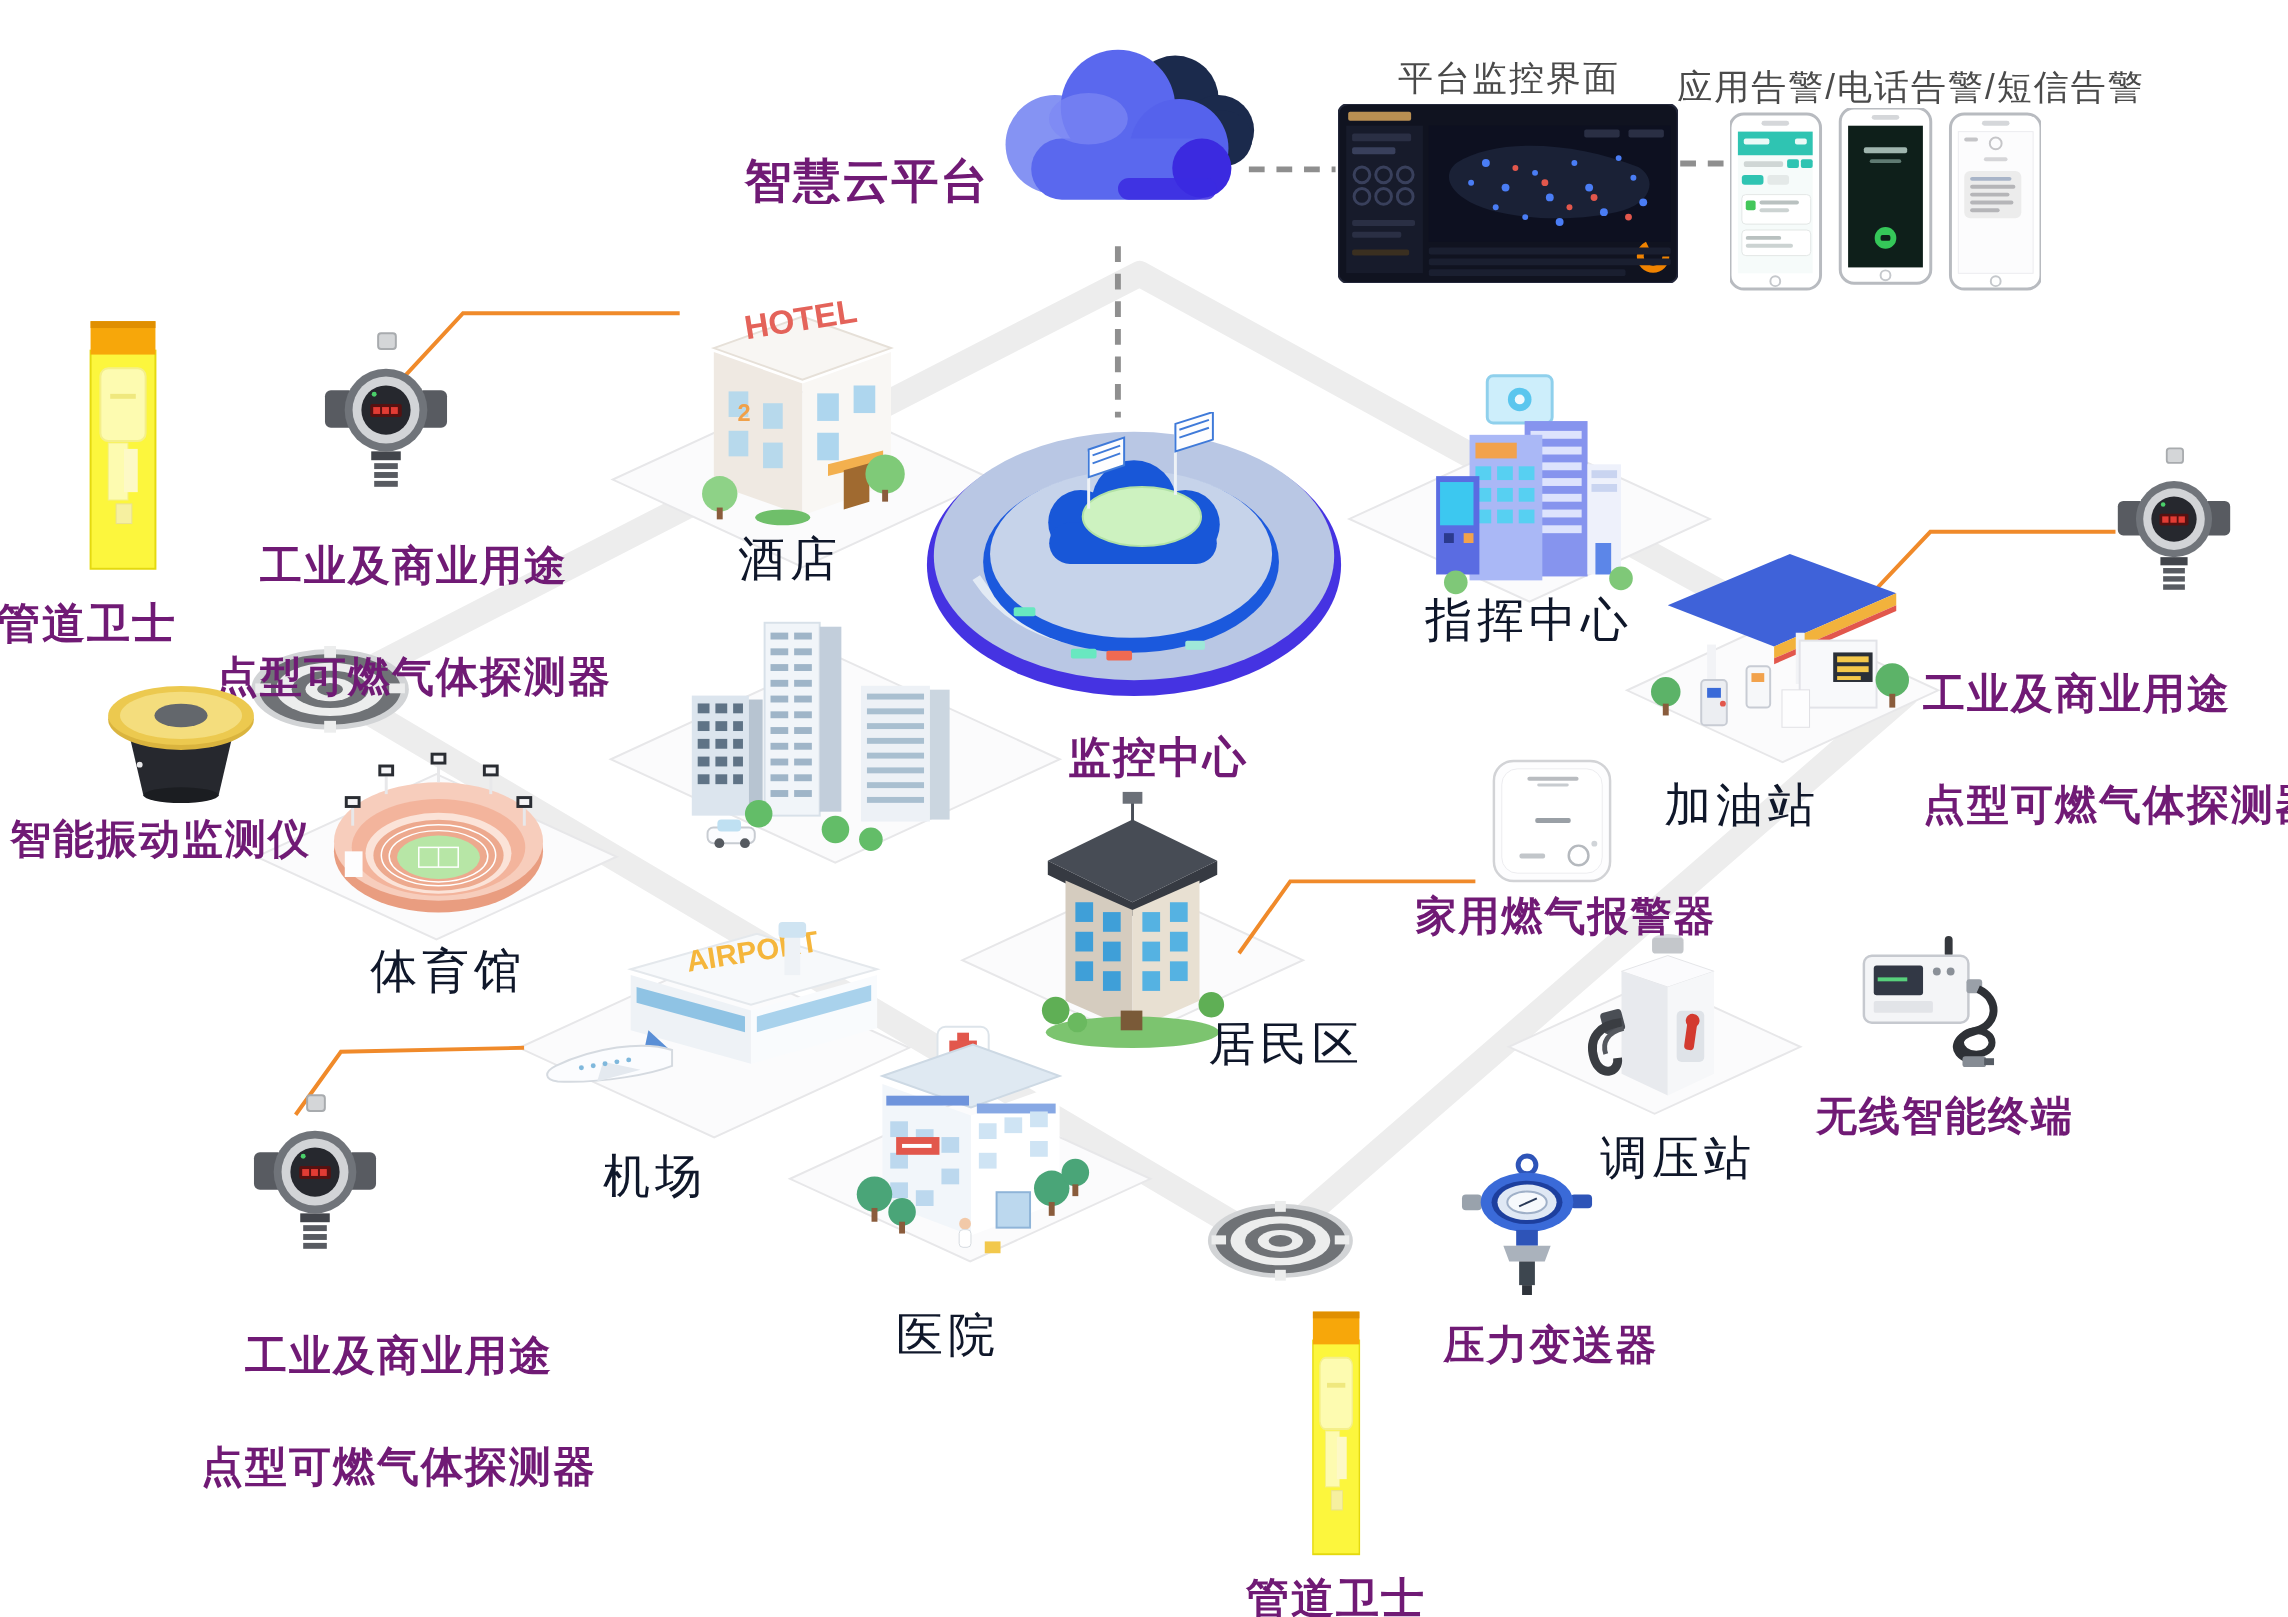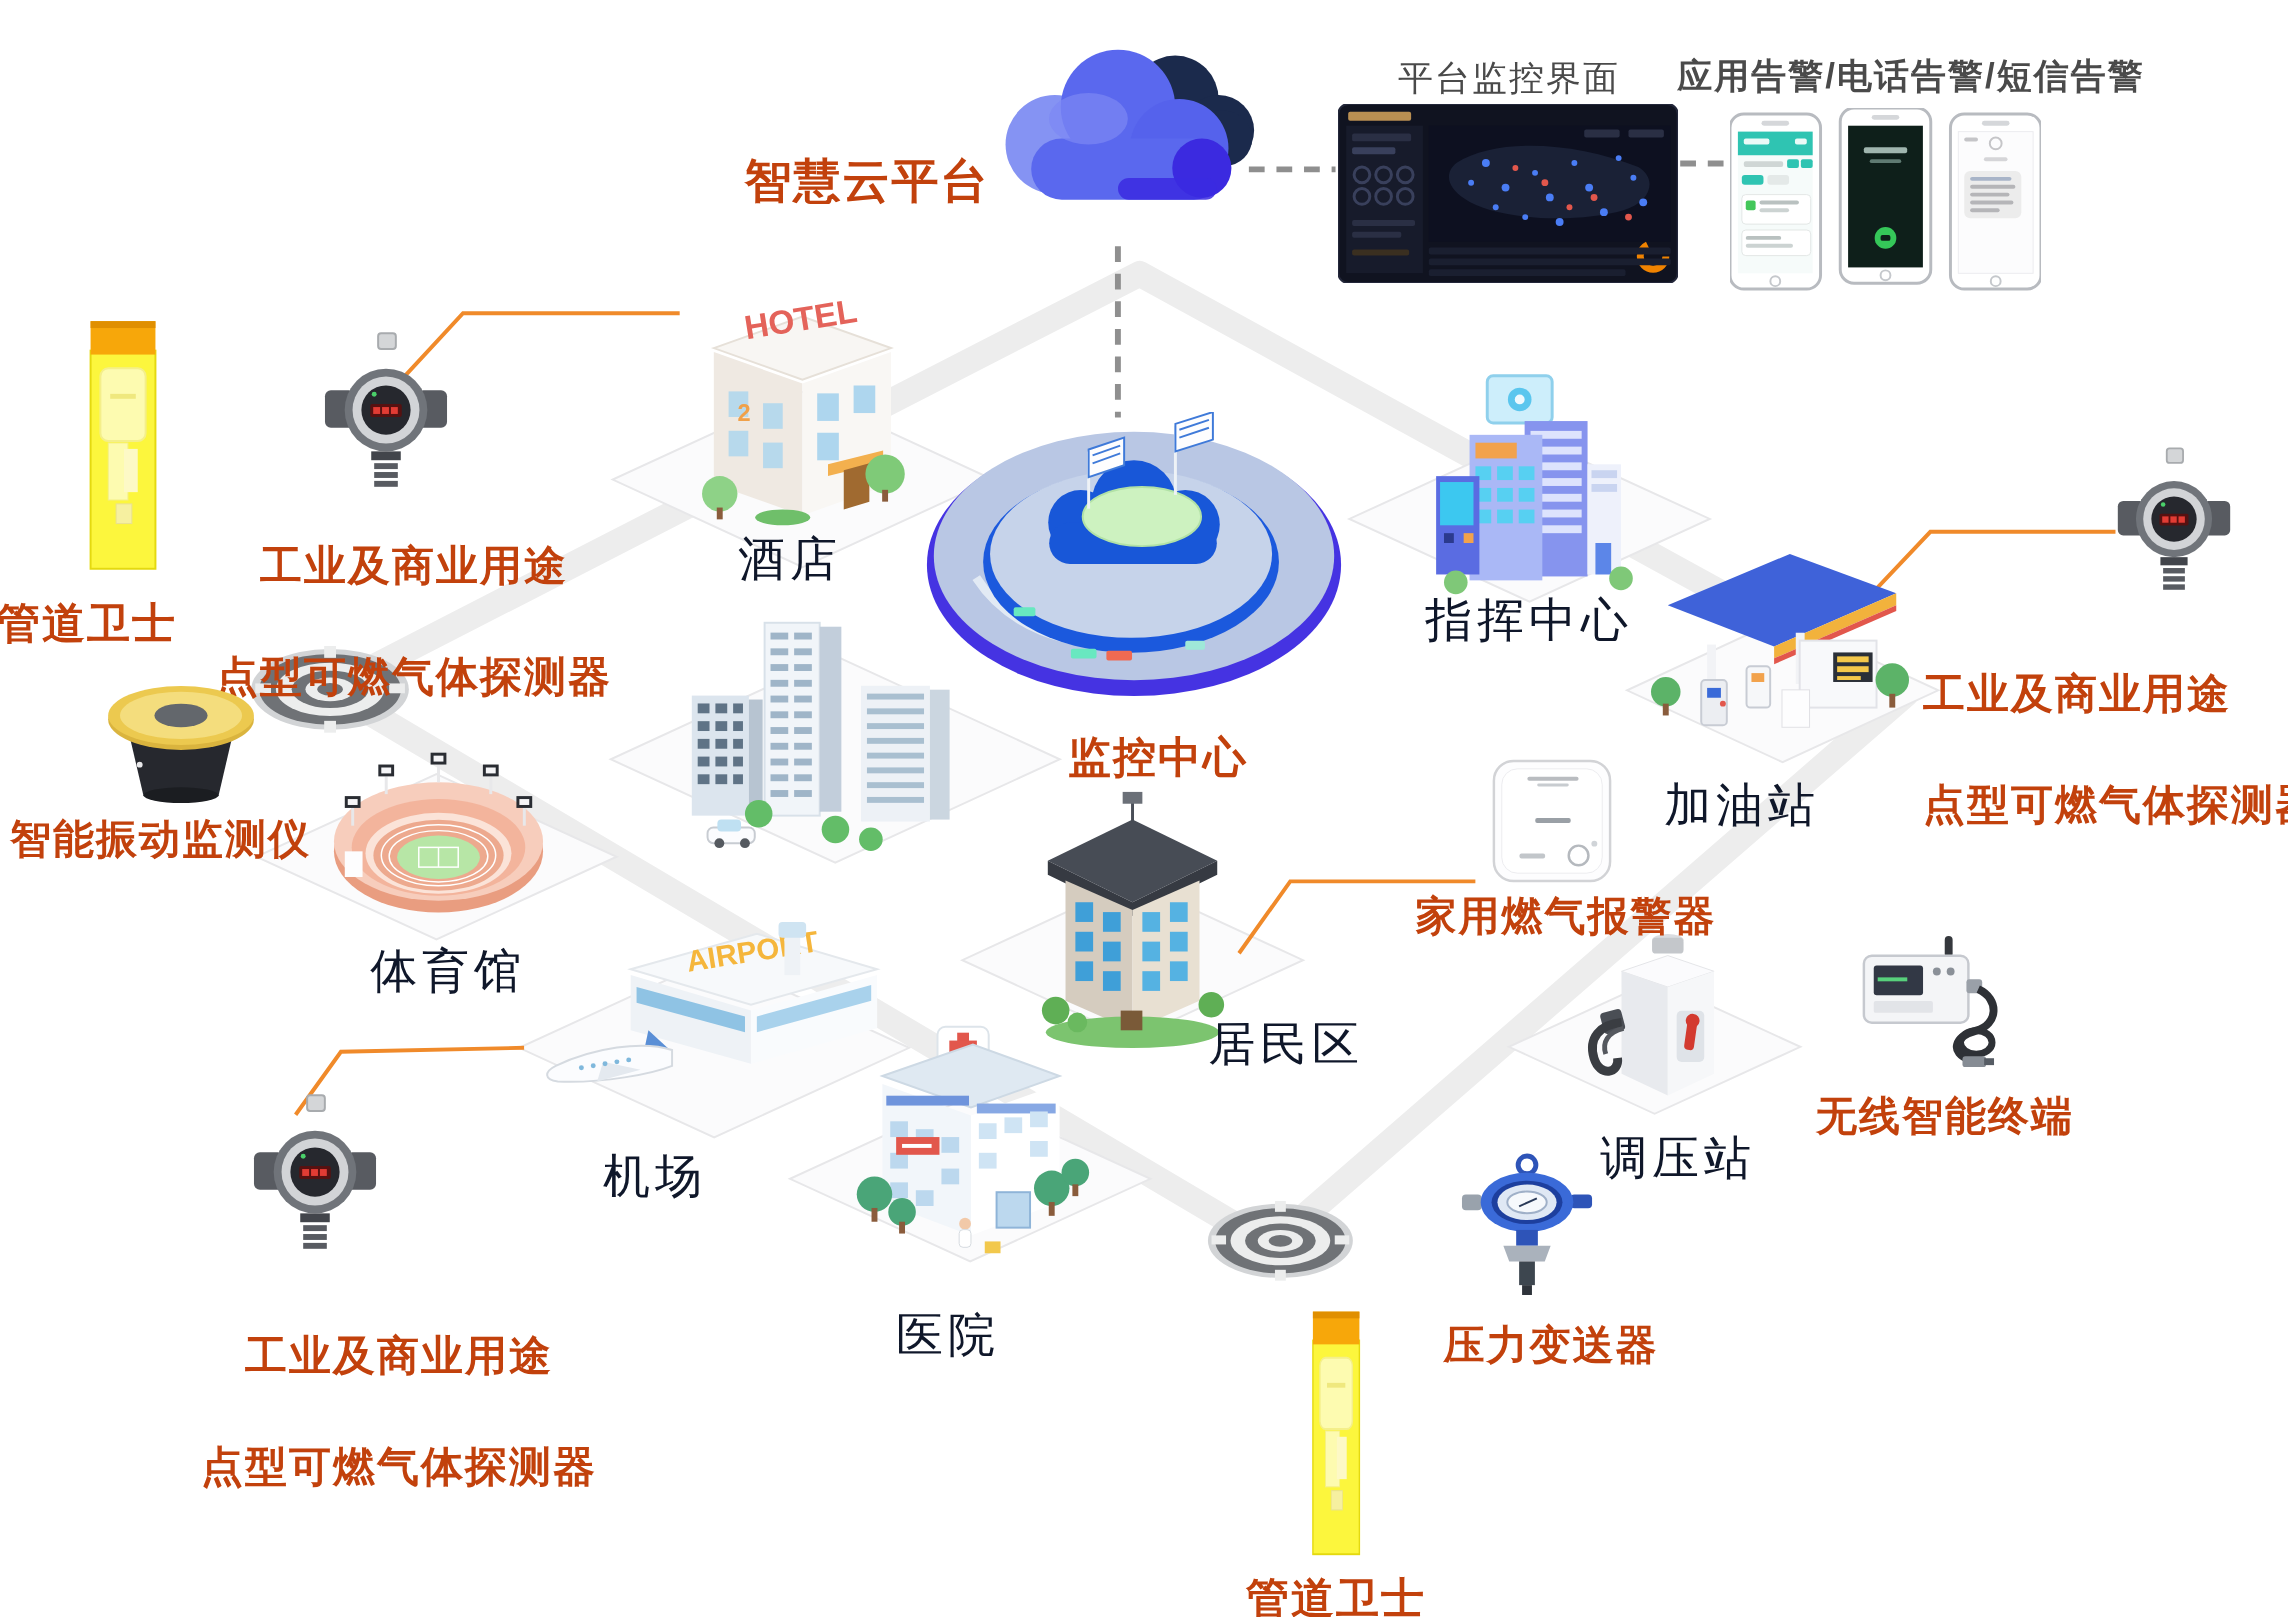--- a/index.html
+++ b/index.html
@@ -5,21 +5,21 @@
   html,body{margin:0;padding:0;background:#fff;}
   #canvas{
     position:relative;width:2288px;height:1617px;background:#ffffff;overflow:hidden;
     font-family:"Liberation Sans","DejaVu Sans",sans-serif;
   }
   #bg{position:absolute;left:0;top:0;}
   .item{position:absolute;}
   .lbl{position:absolute;white-space:nowrap;}
   .lbl-dark{color:#0f172a;font-size:47px;letter-spacing:4.9px;font-weight:400;}
   .lbl-top{color:#4a4a4a;font-size:35px;letter-spacing:2px;font-weight:400;}
-  .lbl-orange{color:#c2410c;font-weight:700;font-size:43px;letter-spacing:2px;}
+  .lbl-orange{color:#701a75;font-weight:700;font-size:43px;letter-spacing:2px;}
   .ctr{transform:translateX(-50%);}
   .two-line{line-height:1.32;font-size:42px;text-align:center;white-space:pre-line;}
   .two-line div{white-space:nowrap;}
 </style>
 </head>
 <body>
 
 <div id="canvas">
 
   <svg id="bg" width="2288" height="1617" viewBox="0 0 2323 1642">
@@ -139,21 +139,21 @@
       </g>
       <rect x="250" y="26" width="36" height="8" rx="2" fill="#2a2f44"></rect>
       <rect x="295" y="26" width="36" height="8" rx="2" fill="#2a2f44"></rect>
       <circle cx="320" cy="155" r="13" fill="none" stroke="#f08300" stroke-width="7" stroke-dasharray="55 27"></circle>
       <rect x="92" y="146" width="246" height="7" rx="2" fill="#1a1f30"></rect>
       <rect x="92" y="157" width="246" height="7" rx="2" fill="#1a1f30"></rect>
       <rect x="92" y="168" width="200" height="7" rx="2" fill="#1a1f30"></rect>
     </svg>
   </div>
 
-  <div class="lbl lbl-top ctr" style="left:1911px;top:53px;font-weight:bold;">应用告警/电话告警/短信告警</div>
+  <div class="lbl lbl-top ctr" style="left:1911px;top:64px;">应用告警/电话告警/短信告警</div>
 
   <div class="item" style="left:1730px;top:108px;width:311px;height:185px;">
     <svg width="311" height="185" viewBox="0 0 316 188">
 
       <g transform="translate(0,6)">
         <rect x="0" y="0" width="92" height="178" rx="14" fill="#ffffff" stroke="#b8bbc0" stroke-width="3"></rect>
         <rect x="32" y="7" width="28" height="5" rx="2.5" fill="#d5d7da"></rect>
         <rect x="8" y="18" width="76" height="144" fill="#f6fbfa"></rect>
         <rect x="8" y="18" width="76" height="24" fill="#2fc4b2"></rect>
         <rect x="14" y="25" width="26" height="6" rx="2" fill="#eafaf7"></rect>

